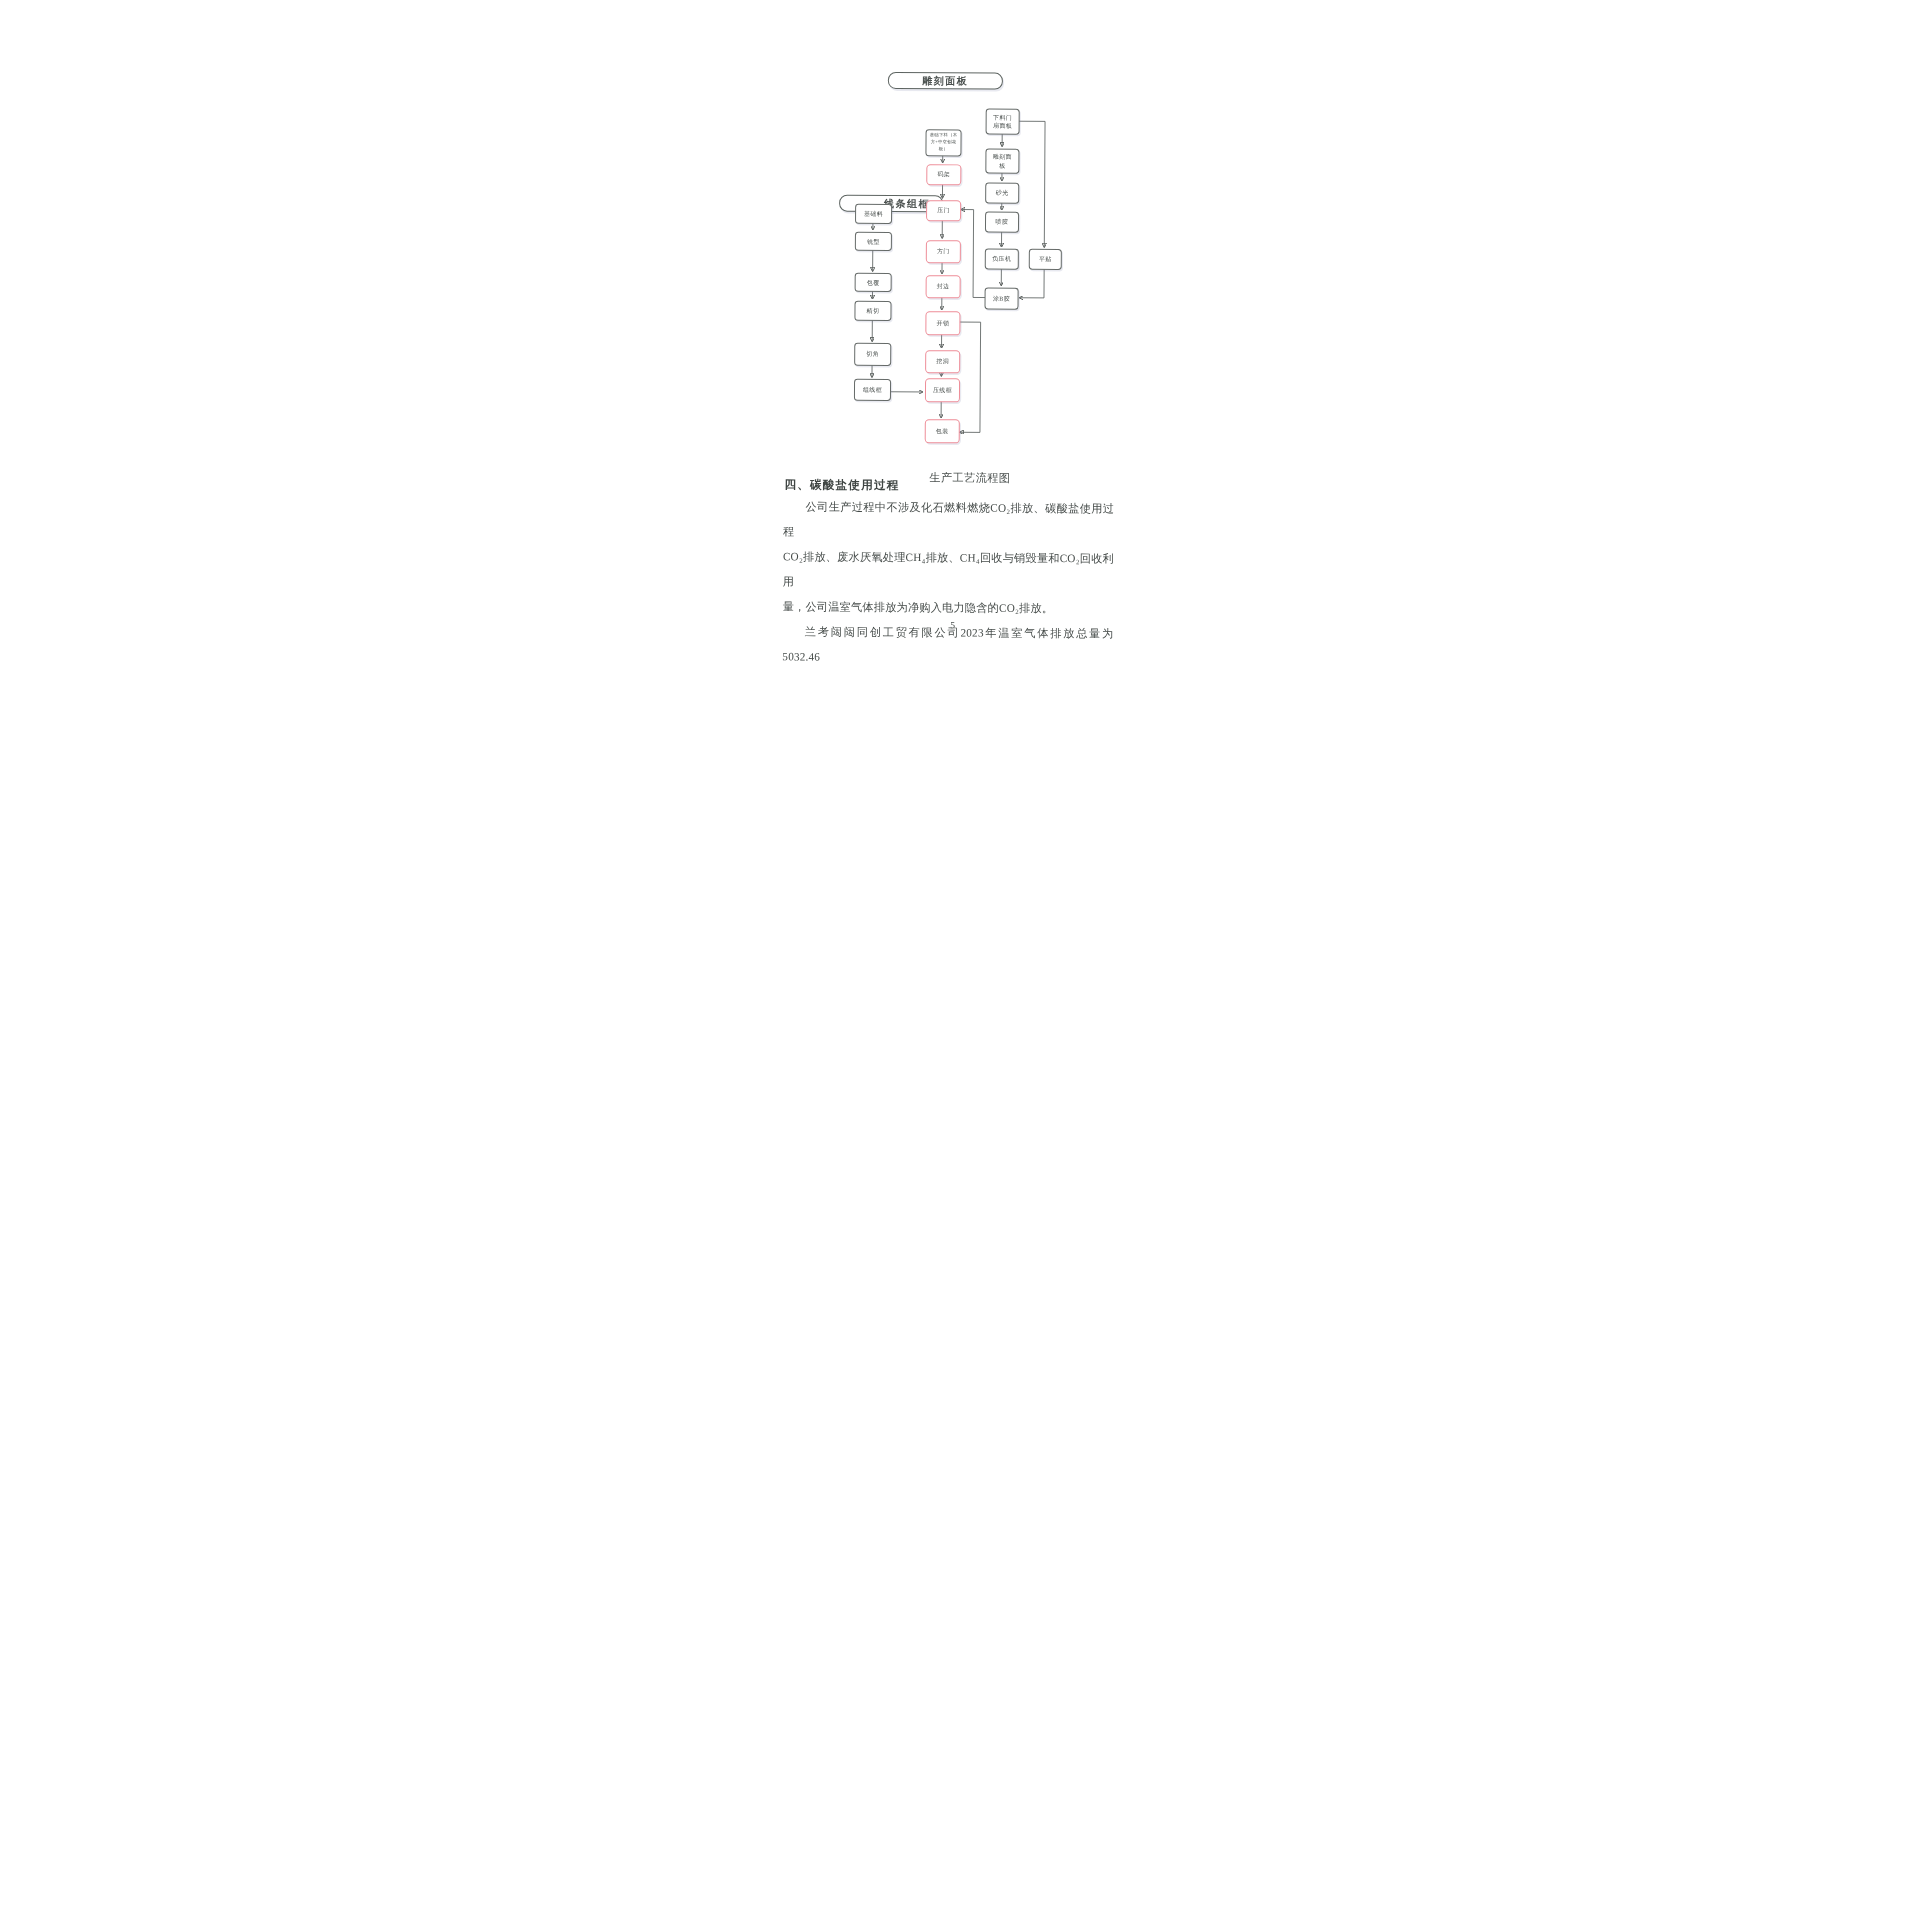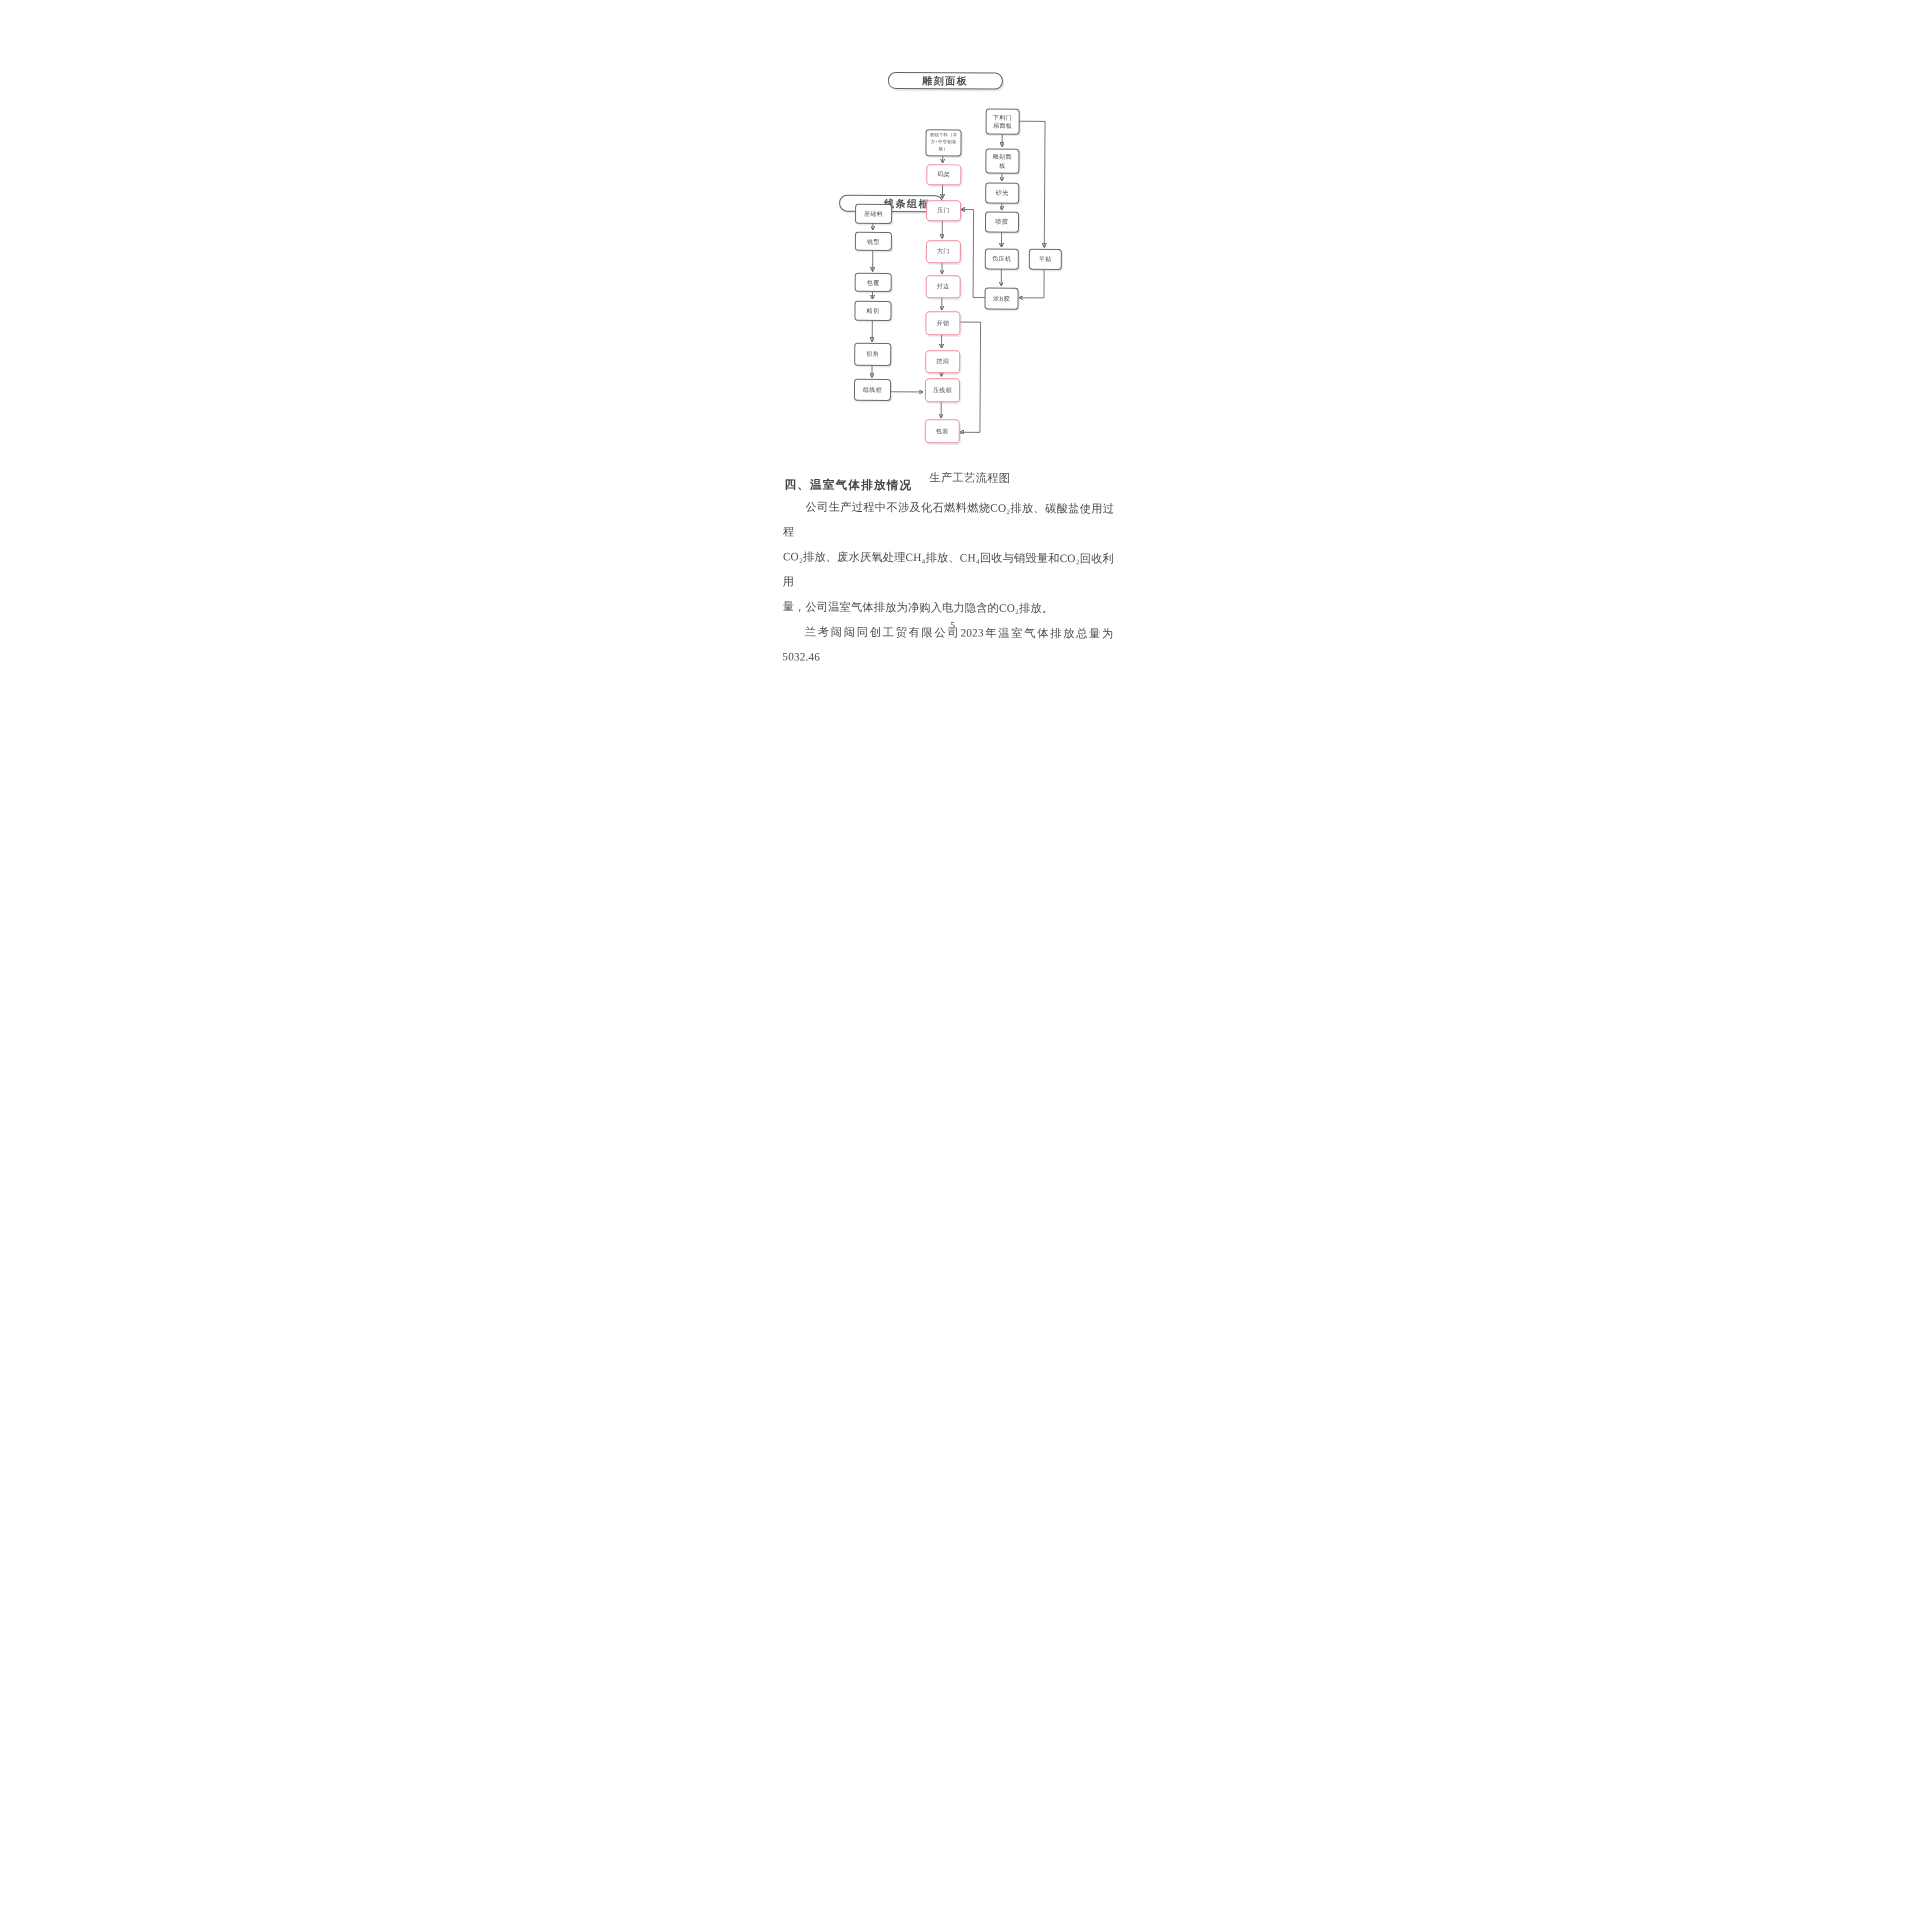--- a/index.html
+++ b/index.html
@@ -174,21 +174,21 @@
       </div>
     <div class="node" style="left:139px;top:342px;width:35px;height:21px;">
         <span class="txt">切角</span>
       </div>
     <div class="node" style="left:139px;top:378px;width:35px;height:20px;">
         <span class="txt">组线框</span>
       </div>
 
     <div class="fig-caption">生产工艺流程图</div>
 
-    <div class="sec-heading">四、温室气体排放情况</div>
+    <div class="sec-heading">四、碳酸盐使用过程</div>
 
     <div class="bodytext">
       <div class="line just indent">公司生产过程中不涉及化石燃料燃烧CO₂排放、碳酸盐使用过程</div>
       <div class="line just">CO₂排放、废水厌氧处理CH₄排放、CH₄回收与销毁量和CO₂回收利用</div>
       <div class="line">量，公司温室气体排放为净购入电力隐含的CO₂排放。</div>
       <div class="line just indent">兰考闼闼同创工贸有限公司2023年温室气体排放总量为5032.46</div>
       <div class="line">吨，其中企业净购入电力隐含的CO₂排放为5032.46吨。</div>
     </div>
 
     <div class="page-num">5</div>

